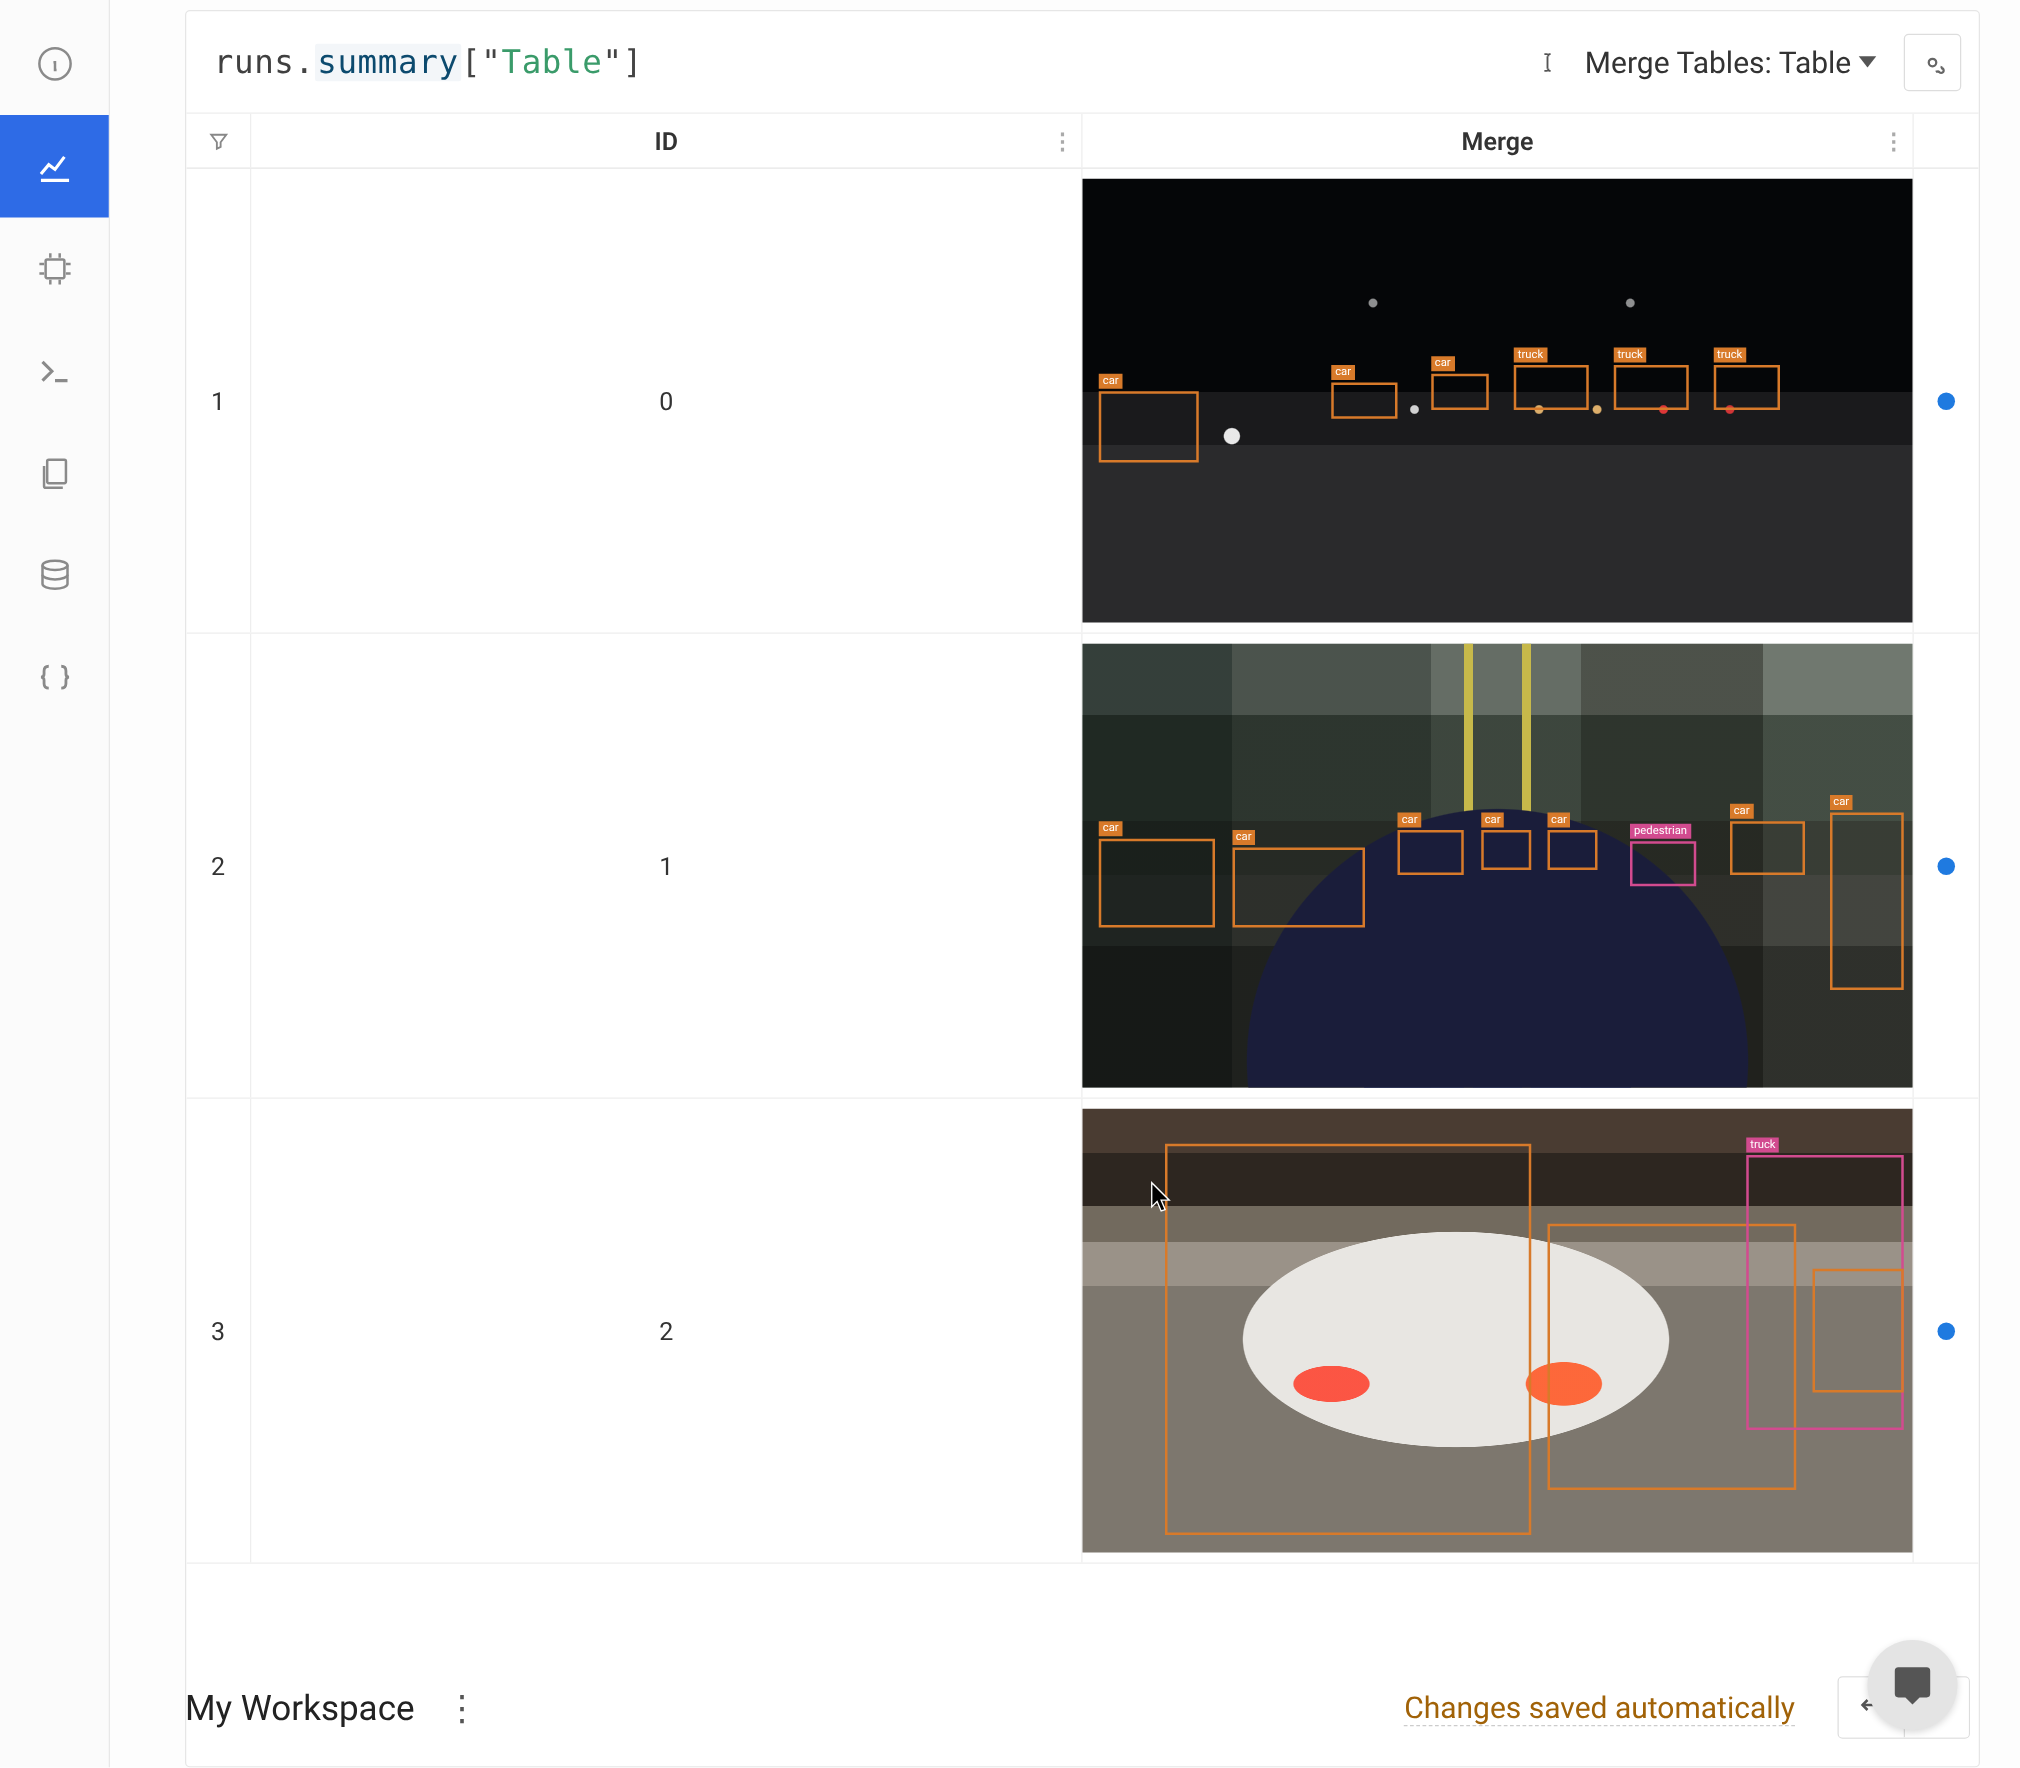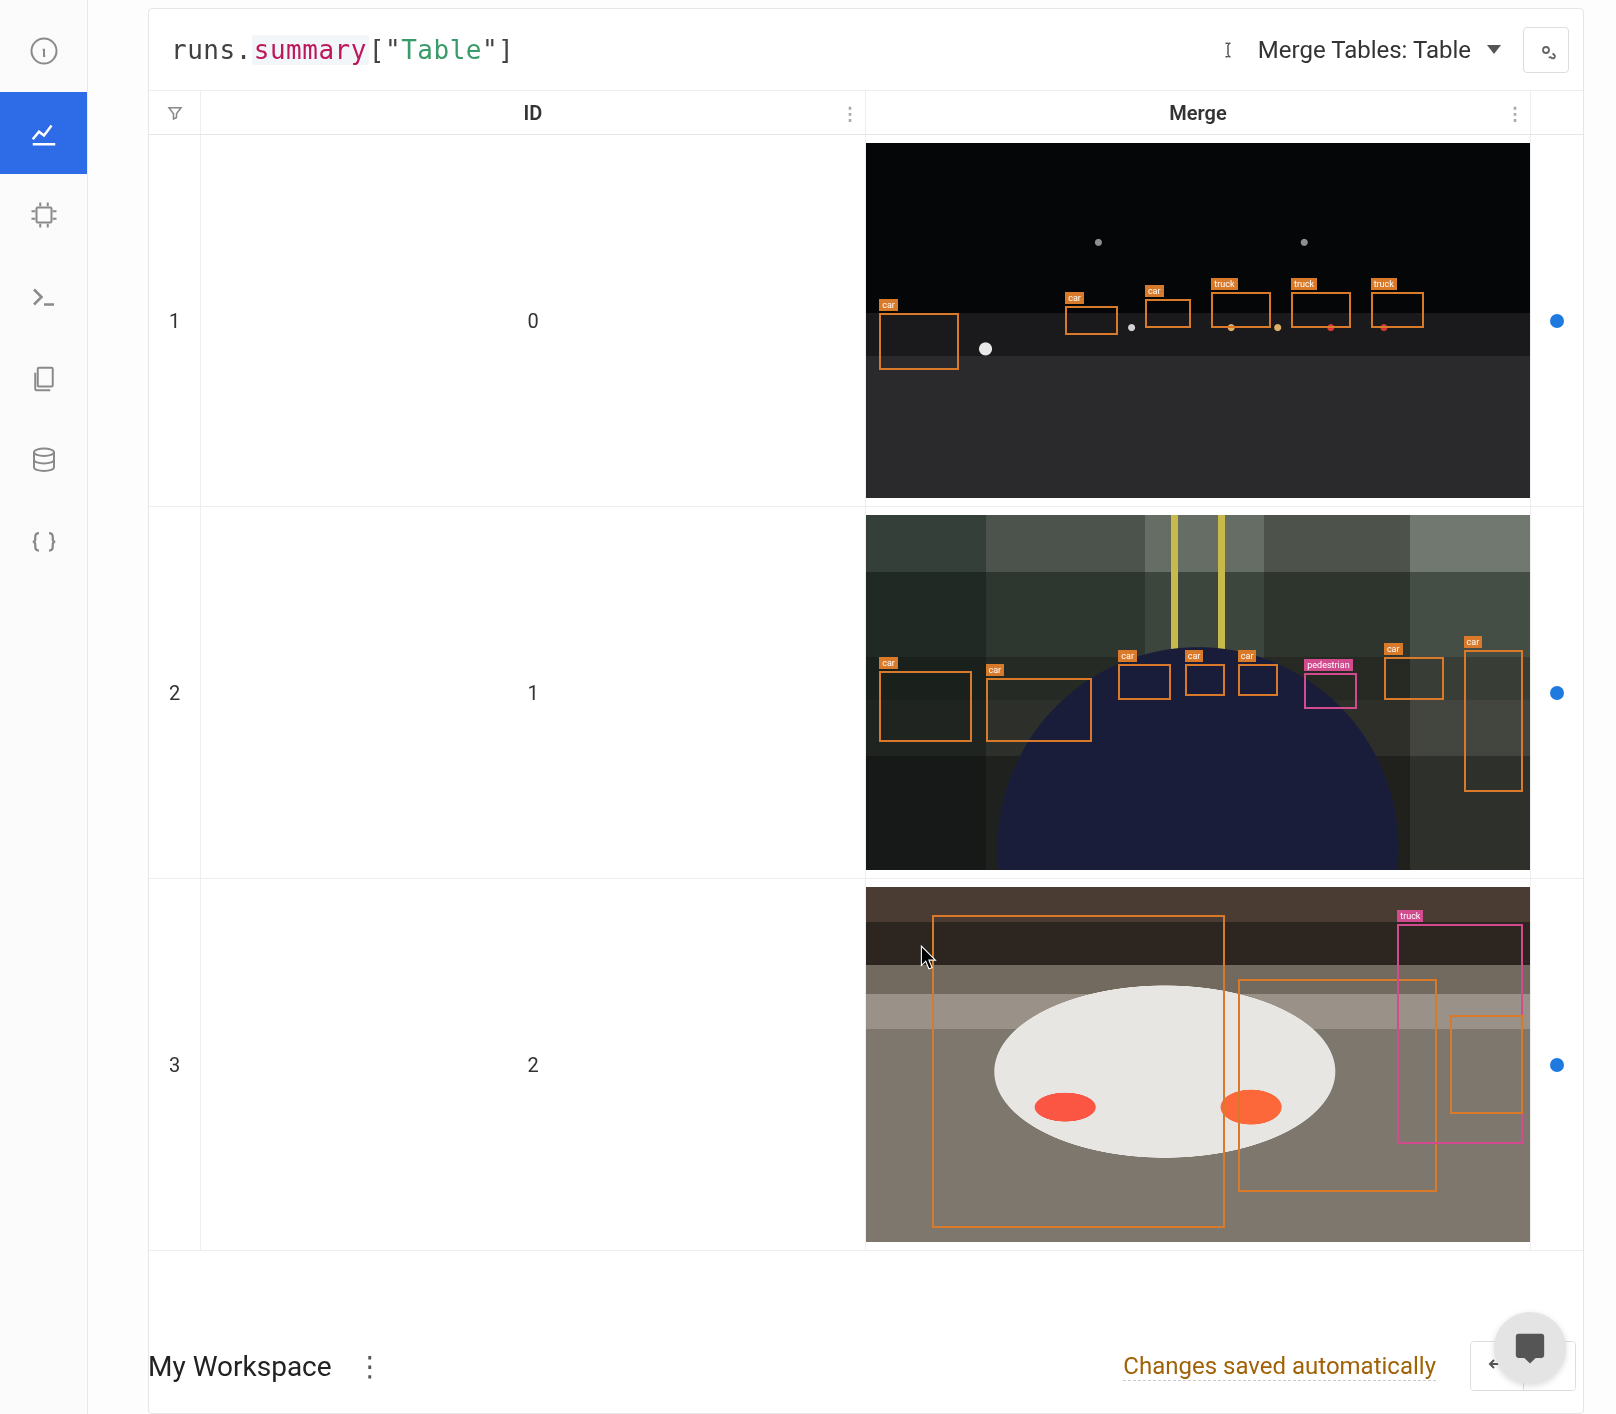--- a/index.html
+++ b/index.html
@@ -14,26 +14,26 @@
 
   
   .main { flex: 1; display: flex; flex-direction: column; position: relative; padding-left: 40px; }
 
   
   .panel { margin: 8px 32px 0 20px; border: 1px solid #e6e6e6; border-radius: 4px; background: #fff; flex: 1; display: flex; flex-direction: column; overflow: hidden; }
   .panel-header { display: flex; align-items: center; height: 82px; padding: 0 14px 0 22px; border-bottom: 1px solid #eee; }
   .query { font-family: ui-monospace, Menlo, Consolas, monospace; font-size: 26px; letter-spacing: 0.5px; }
   .q-runs { color: #404040; }
   .q-dot, .q-br { color: #444; }
-  .q-summary { color: #be185d; background: #f3f6f9; padding: 0 2px; border-radius: 2px; }
+  .q-summary { color: #0c4a6e; background: #f3f6f9; padding: 0 2px; border-radius: 2px; }
   .q-key { color: #3a9b6a; }
 
   .spacer { flex: 1; }
   .text-cursor-btn { width: 40px; height: 40px; display: flex; align-items: center; justify-content: center; color: #555; cursor: pointer; }
-  .merge { display: flex; align-items: center; gap: 16px; font-size: 24px; color: #333; padding: 0 10px; cursor: pointer; }
+  .merge { display: flex; align-items: center; gap: 6px; font-size: 24px; color: #333; padding: 0 10px; cursor: pointer; }
   .merge .chev { width: 0; height: 0; border-left: 7px solid transparent; border-right: 7px solid transparent; border-top: 9px solid #555; }
   .gear-btn { width: 46px; height: 46px; border: 1px solid #ddd; border-radius: 4px; display: flex; align-items: center; justify-content: center; color: #666; cursor: pointer; margin-left: 12px; }
 
   
   .tbl-wrap { flex: 1; overflow: hidden; position: relative; text-align: center; }
   .tbl-header { display: grid; grid-template-columns: 52px 1fr 1fr 52px; height: 44px; border-bottom: 1px solid #e6e6e6; font-size: 20px; color: #333; font-weight: 600; }
   .tbl-header .hdr-cell { display: flex; align-items: center; justify-content: center; position: relative; border-right: 1px solid #eee; }
   .tbl-header .hdr-cell:last-child { border-right: none; }
   .hdr-menu { position: absolute; right: 6px; top: 50%; transform: translateY(-50%); color: #aaa; font-size: 18px; cursor: pointer; }
   .filter-icon svg { width: 18px; height: 18px; }

